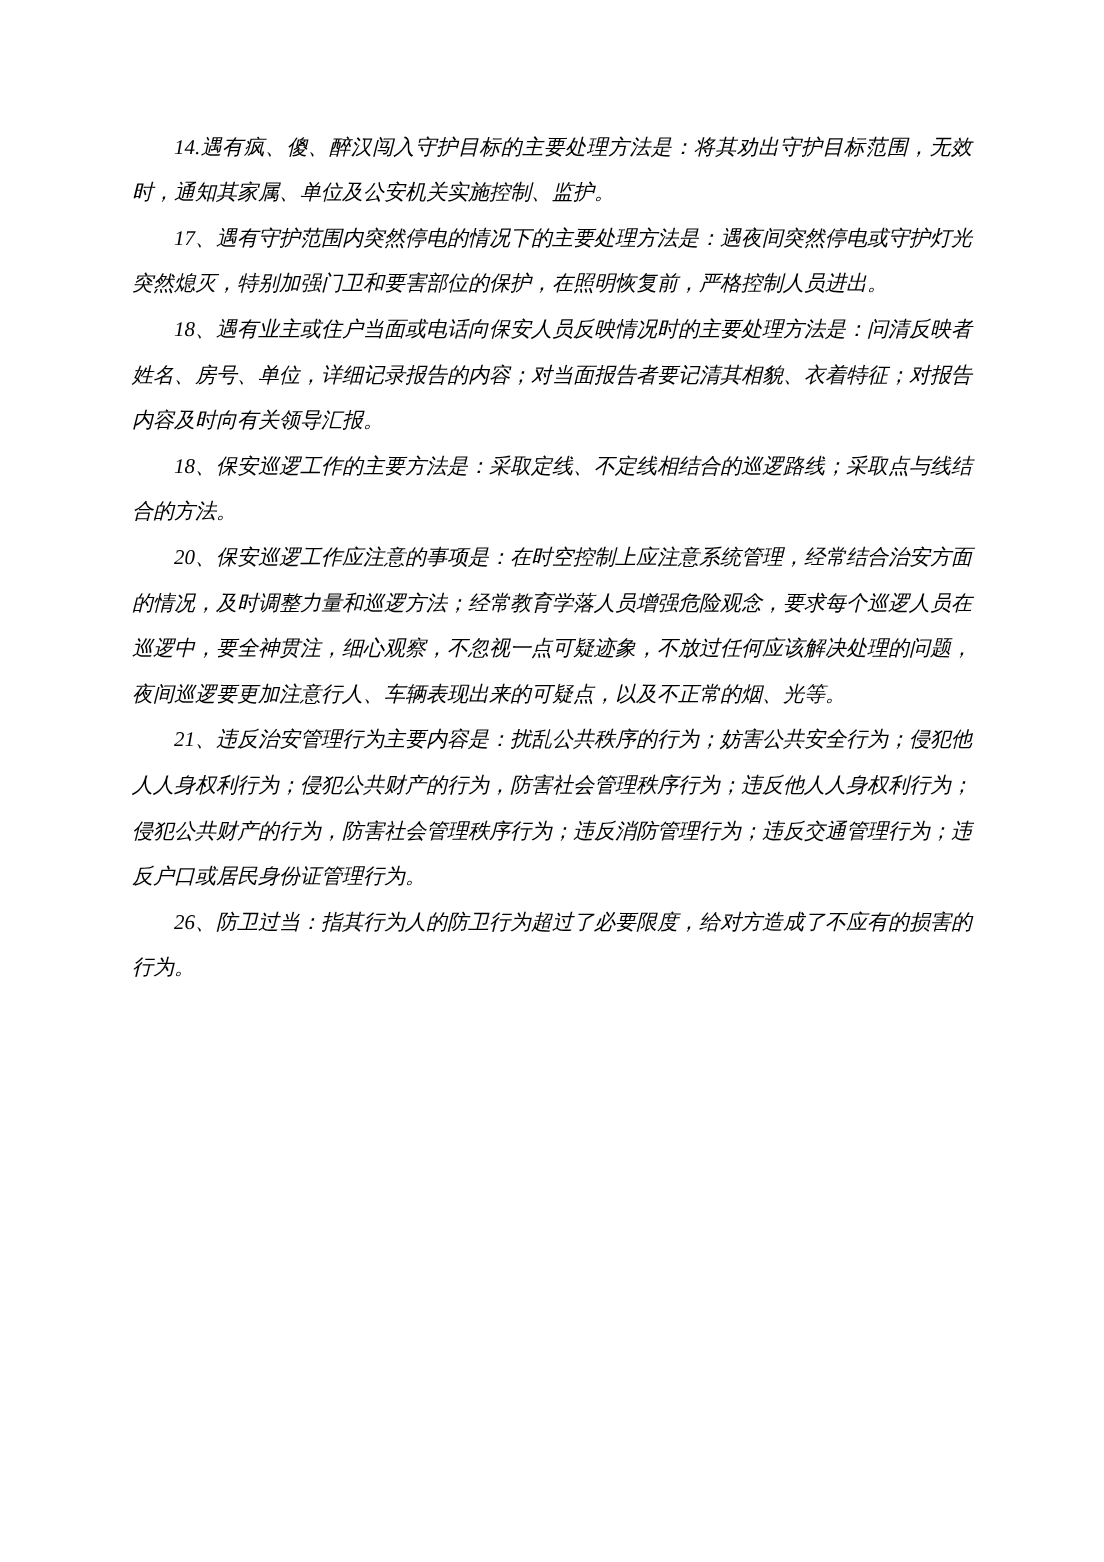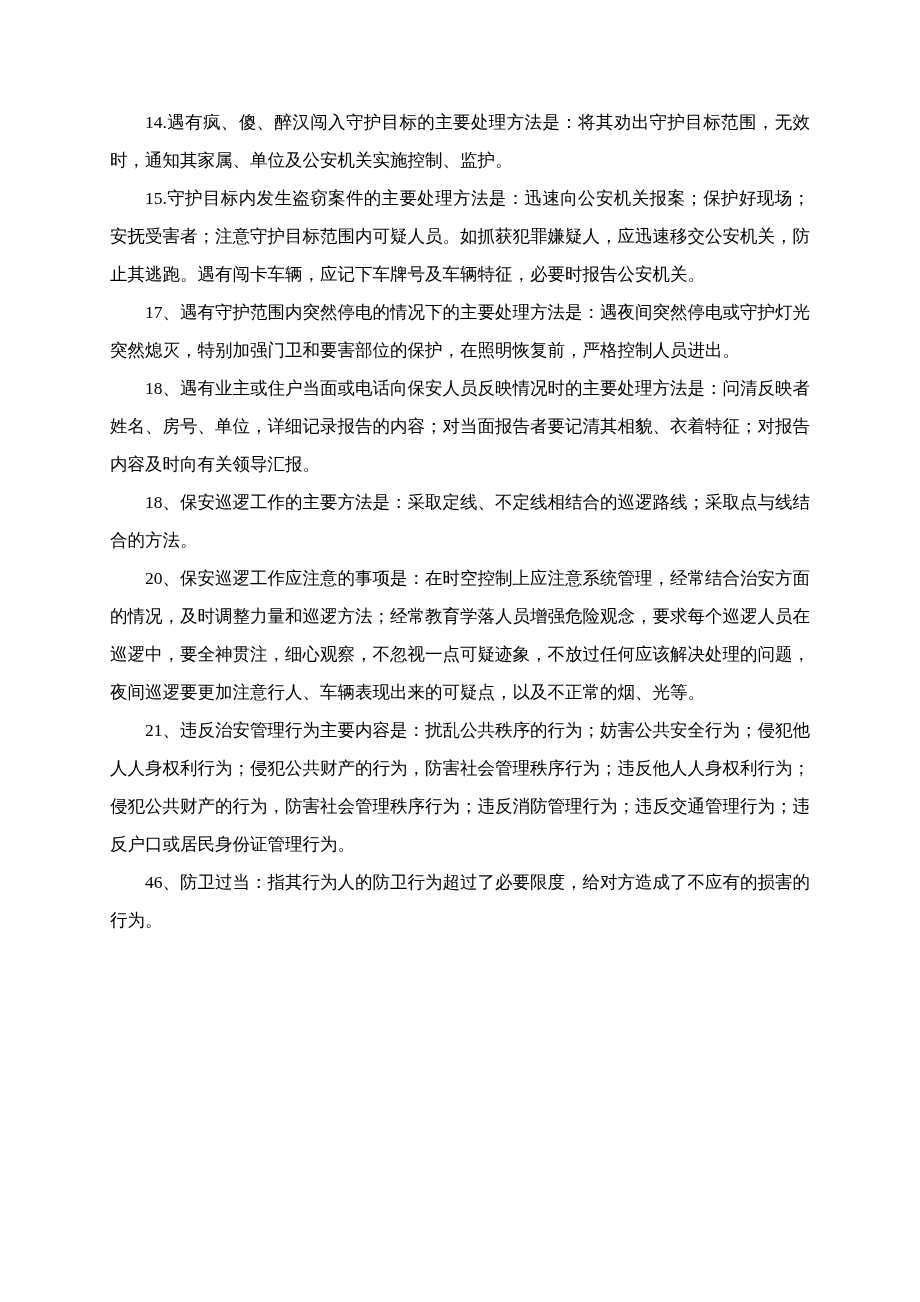--- a/index.html
+++ b/index.html
@@ -37,32 +37,32 @@
   }
   .content p {
     margin: 0;
     padding: 0;
     text-indent: 2em;
     font-size: 17.5px;
     line-height: 38px;
     color: #000000;
     text-align: justify;
     word-break: break-all;
+    font-style: italic;
   }
 </style>
 </head>
 <body>
 
 <div class="page">
 
 
   <div class="content">
     <p>14.遇有疯、傻、醉汉闯入守护目标的主要处理方法是：将其劝出守护目标范围，无效时，通知其家属、单位及公安机关实施控制、监护。</p>
-    <p>15.守护目标内发生盗窃案件的主要处理方法是：迅速向公安机关报案；保护好现场；安抚受害者；注意守护目标范围内可疑人员。如抓获犯罪嫌疑人，应迅速移交公安机关，防止其逃跑。遇有闯卡车辆，应记下车牌号及车辆特征，必要时报告公安机关。</p>
     <p>17、遇有守护范围内突然停电的情况下的主要处理方法是：遇夜间突然停电或守护灯光突然熄灭，特别加强门卫和要害部位的保护，在照明恢复前，严格控制人员进出。</p>
     <p>18、遇有业主或住户当面或电话向保安人员反映情况时的主要处理方法是：问清反映者姓名、房号、单位，详细记录报告的内容；对当面报告者要记清其相貌、衣着特征；对报告内容及时向有关领导汇报。</p>
     <p>18、保安巡逻工作的主要方法是：采取定线、不定线相结合的巡逻路线；采取点与线结合的方法。</p>
     <p>20、保安巡逻工作应注意的事项是：在时空控制上应注意系统管理，经常结合治安方面的情况，及时调整力量和巡逻方法；经常教育学落人员增强危险观念，要求每个巡逻人员在巡逻中，要全神贯注，细心观察，不忽视一点可疑迹象，不放过任何应该解决处理的问题，夜间巡逻要更加注意行人、车辆表现出来的可疑点，以及不正常的烟、光等。</p>
     <p>21、违反治安管理行为主要内容是：扰乱公共秩序的行为；妨害公共安全行为；侵犯他人人身权利行为；侵犯公共财产的行为，防害社会管理秩序行为；违反他人人身权利行为；侵犯公共财产的行为，防害社会管理秩序行为；违反消防管理行为；违反交通管理行为；违反户口或居民身份证管理行为。</p>
-    <p>46、防卫过当：指其行为人的防卫行为超过了必要限度，给对方造成了不应有的损害的行为。</p>
+    <p>26、防卫过当：指其行为人的防卫行为超过了必要限度，给对方造成了不应有的损害的行为。</p>
   </div>
 
 </div>
 
 </body></html>

